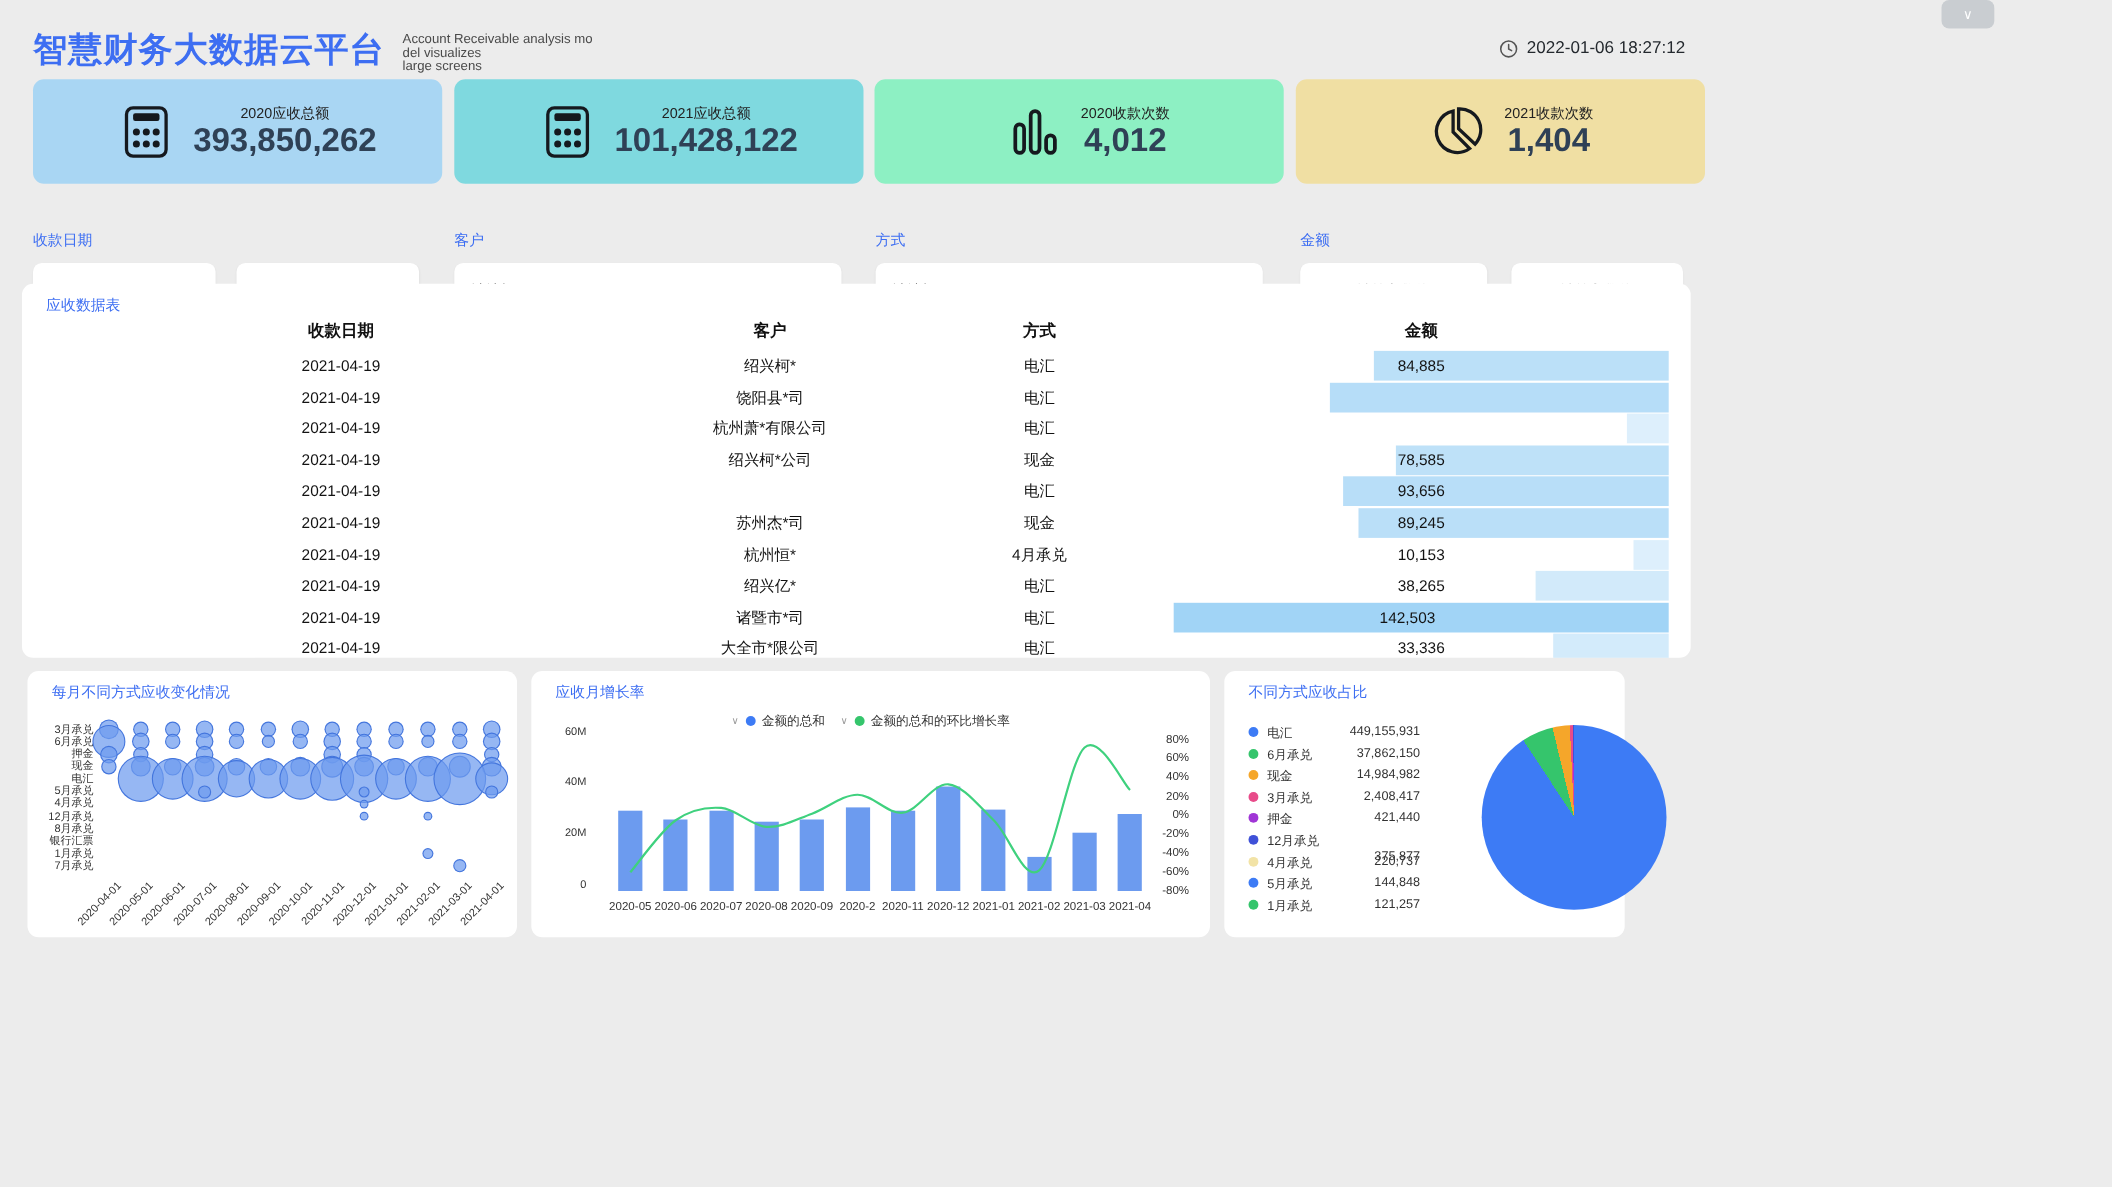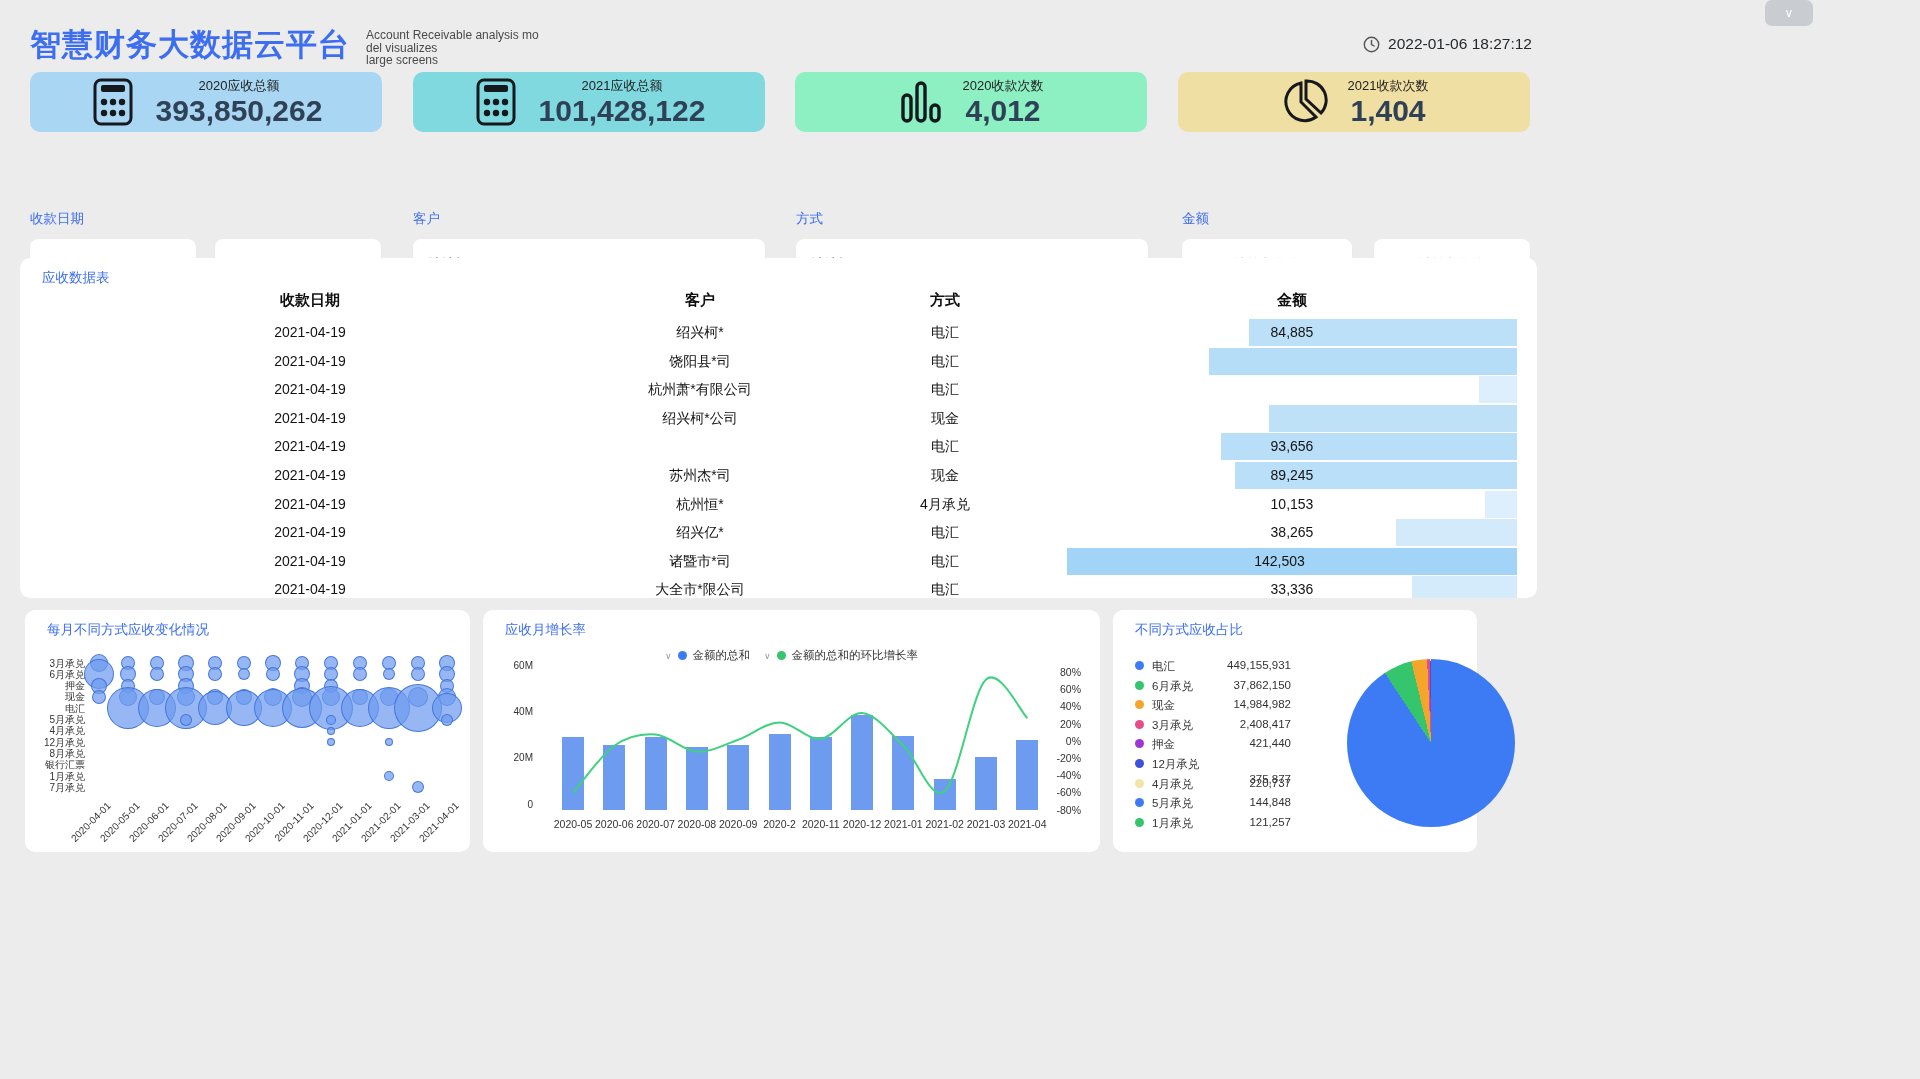--- a/index.html
+++ b/index.html
@@ -11,21 +11,21 @@
   }
   .abs{position:absolute;}
   
   .page-title{left:30px;top:24px;font-size:31px;font-weight:bold;color:#3D6EF2;letter-spacing:1px;}
   .page-subtitle{left:366px;top:29px;width:195px;font-size:12px;color:#4a4a4a;line-height:12.5px;white-space:pre-line;}
   .collapse-btn{left:1765px;top:0;width:48px;height:26px;background:#c9cdd1;border-radius:7px;
     display:flex;align-items:center;justify-content:center;color:#fff;font-size:12px;cursor:pointer;}
   .clock-row{left:1352px;top:33px;width:180px;height:22px;display:flex;align-items:center;gap:8px;
     font-size:15.5px;color:#24292e;justify-content:flex-end;}
   
-  .kpi{top:72px;height:60px;border-radius:10px;display:flex;align-items:center;justify-content:center;gap:20px;}
+  .kpi{top:72px;height:95px;border-radius:10px;display:flex;align-items:center;justify-content:center;gap:20px;padding-left:20px;}
   .kpi .txt{display:flex;flex-direction:column;align-items:center;}
   .kpi .lbl{font-size:13px;color:#222;line-height:16px;}
   .kpi .val{font-size:30px;font-weight:700;color:#2F4156;line-height:33px;}
   
   .f-label{top:210px;font-size:13.5px;color:#3D6EF2;}
   .f-input{top:239px;height:49px;background:#fff;border-radius:8px;box-shadow:0 1px 2px rgba(0,0,0,.05);
     display:flex;align-items:center;justify-content:center;font-size:13px;color:#b8b8b8;}
   .f-select{top:239px;height:49px;background:#fff;border-radius:8px;box-shadow:0 1px 2px rgba(0,0,0,.05);
     display:flex;align-items:center;font-size:13px;color:#333;padding:0 16px;box-sizing:border-box;
     justify-content:space-between;cursor:pointer;}
@@ -181,20 +181,21 @@
         <div class="amt-bar" style="width: 38px; background: rgba(125, 195, 242, 0.26);"></div>
         <div class="tcell" style="left: 80px; width: 420px;">2021-04-19</div>
         <div class="tcell" style="left: 500px; width: 360px;">杭州萧*有限公司</div>
         <div class="tcell" style="left: 860px; width: 130px;">电汇</div>
       </div>
       <div class="trow" style="top: 85.8px;">
         <div class="amt-bar" style="width: 248px; background: rgba(125, 195, 242, 0.5);"></div>
         <div class="tcell" style="left: 80px; width: 420px;">2021-04-19</div>
         <div class="tcell" style="left: 500px; width: 360px;">绍兴柯*公司</div>
         <div class="tcell" style="left: 860px; width: 130px;">现金</div>
+        <div class="tcell" style="left: 1047px; width: 450px;">78,585</div>
       </div>
       <div class="trow" style="top: 114.4px;">
         <div class="amt-bar" style="width: 296px; background: rgba(125, 195, 242, 0.55);"></div>
         <div class="tcell" style="left: 80px; width: 420px;">2021-04-19</div>
         <div class="tcell" style="left: 860px; width: 130px;">电汇</div>
         <div class="tcell" style="left: 1047px; width: 450px;">93,656</div>
       </div>
       <div class="trow" style="top: 143px;">
         <div class="amt-bar" style="width: 282px; background: rgba(125, 195, 242, 0.53);"></div>
         <div class="tcell" style="left: 80px; width: 420px;">2021-04-19</div>

